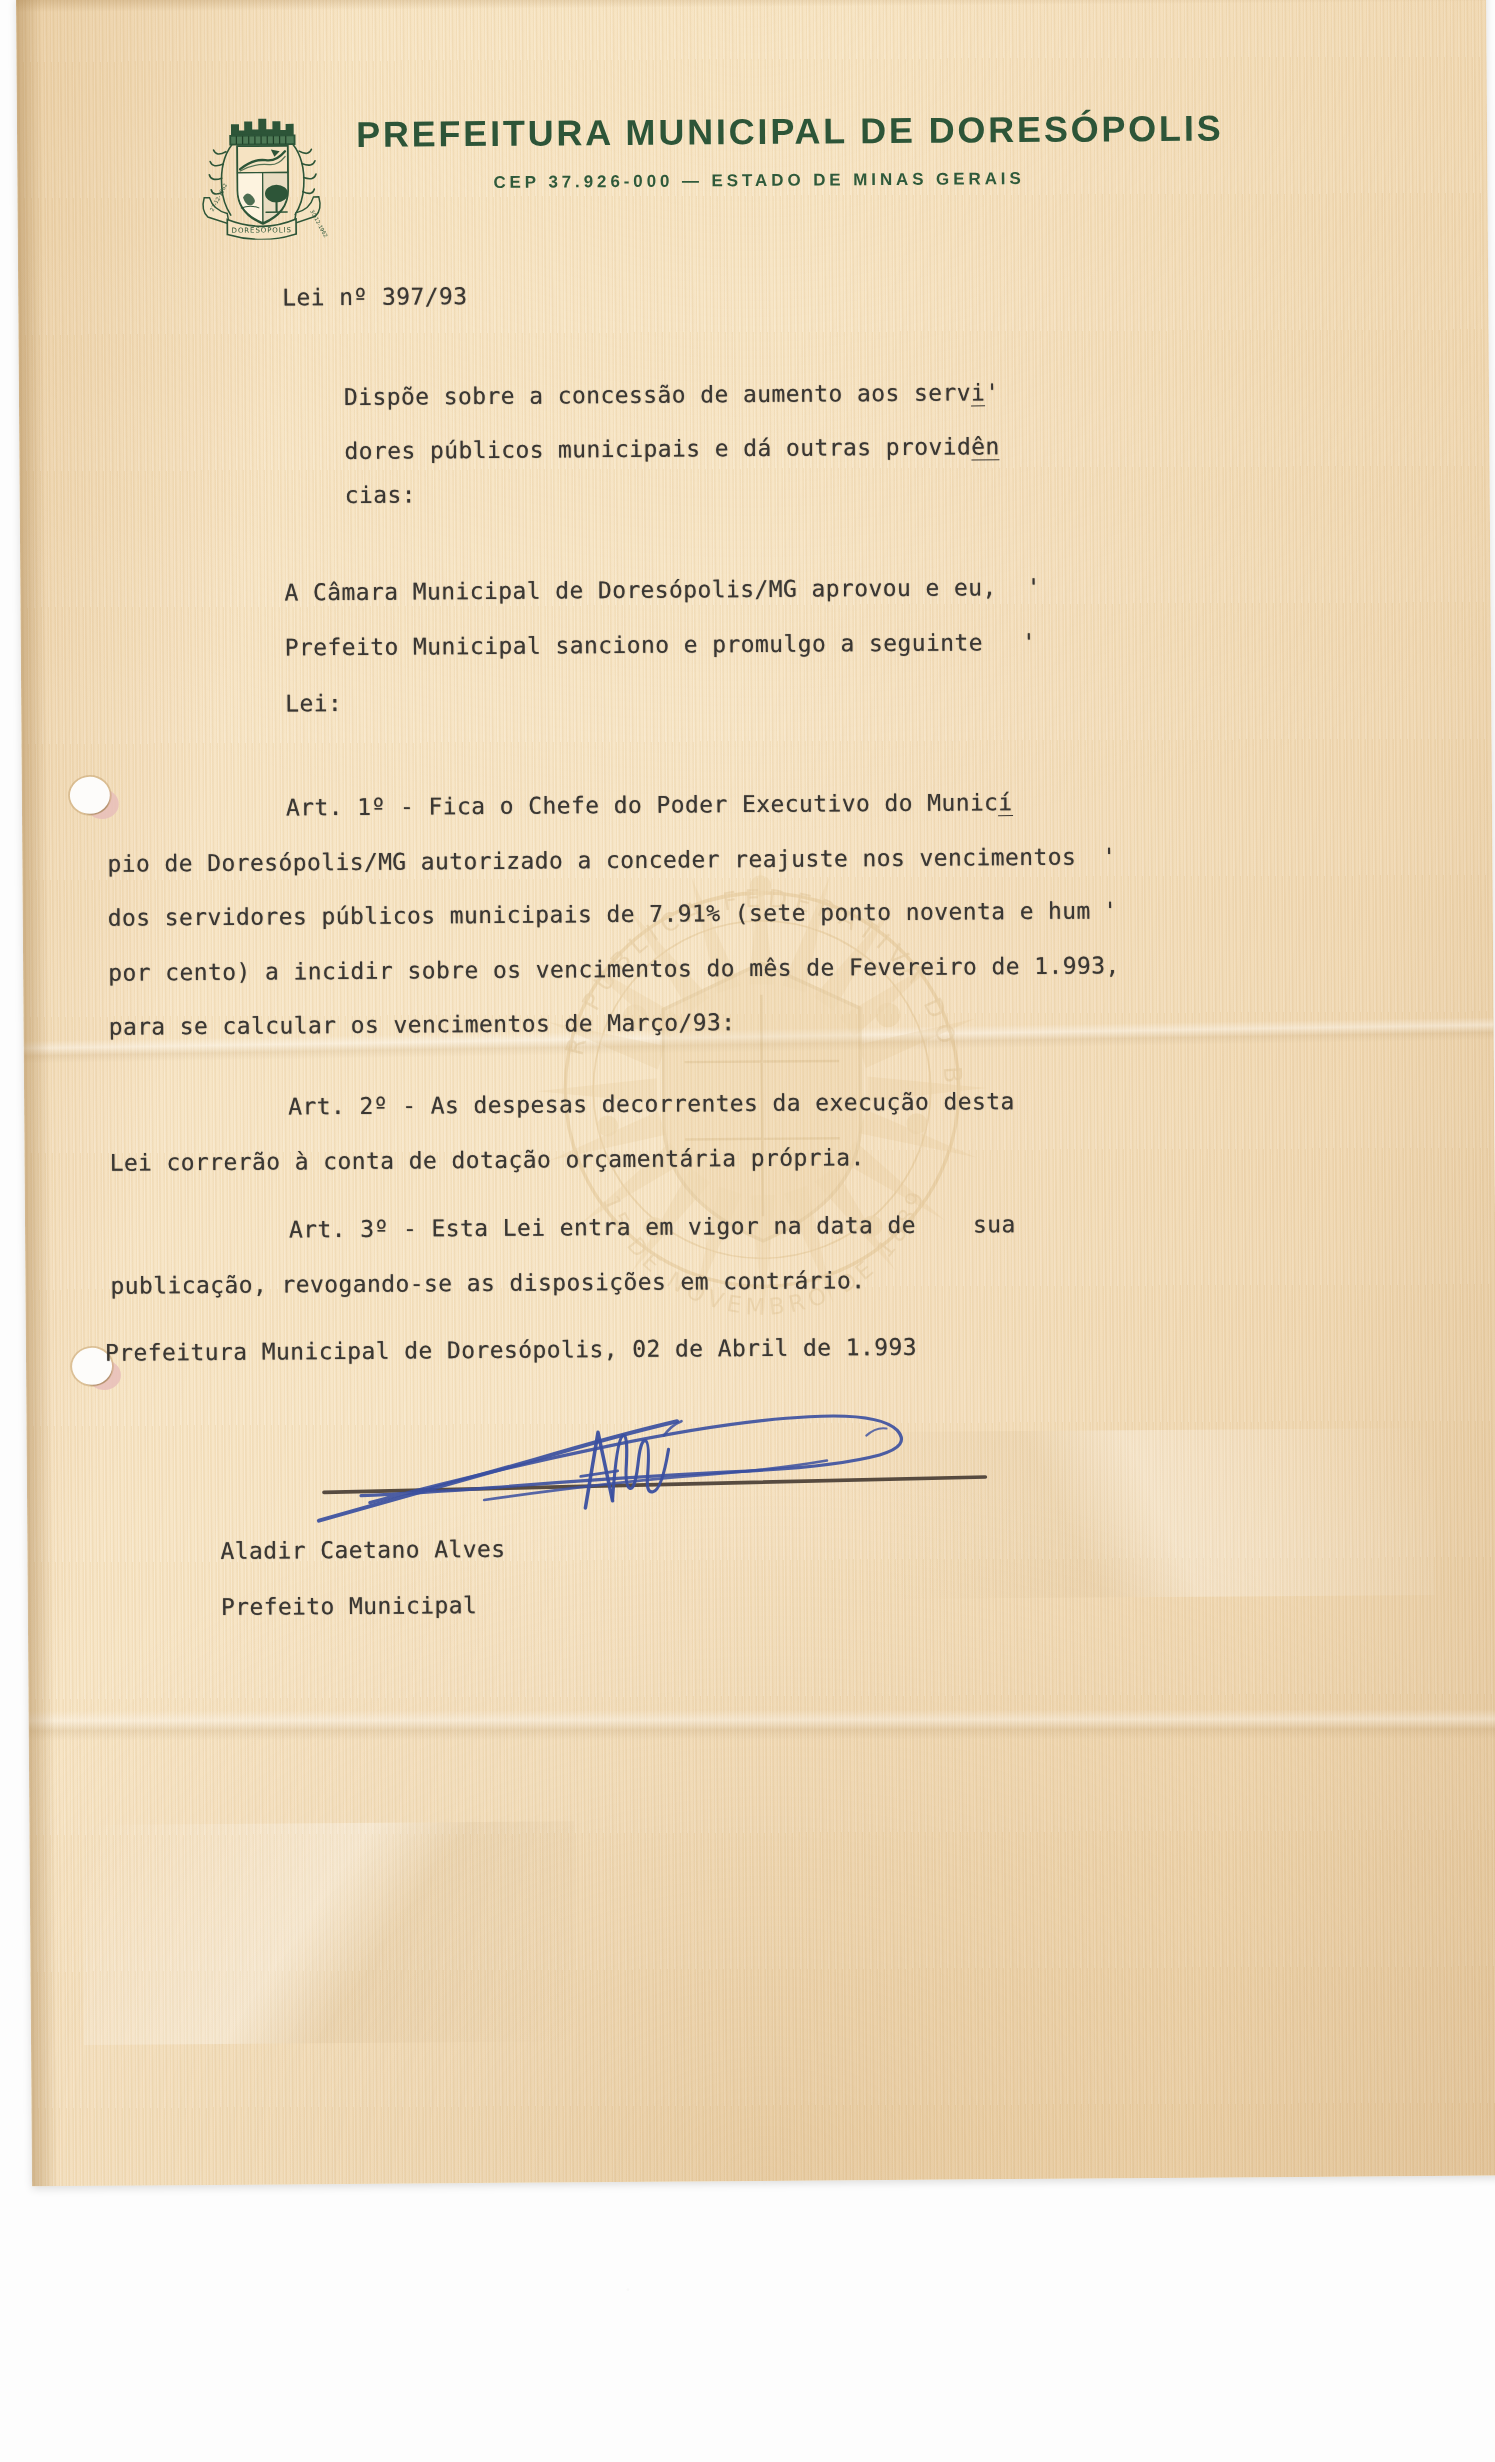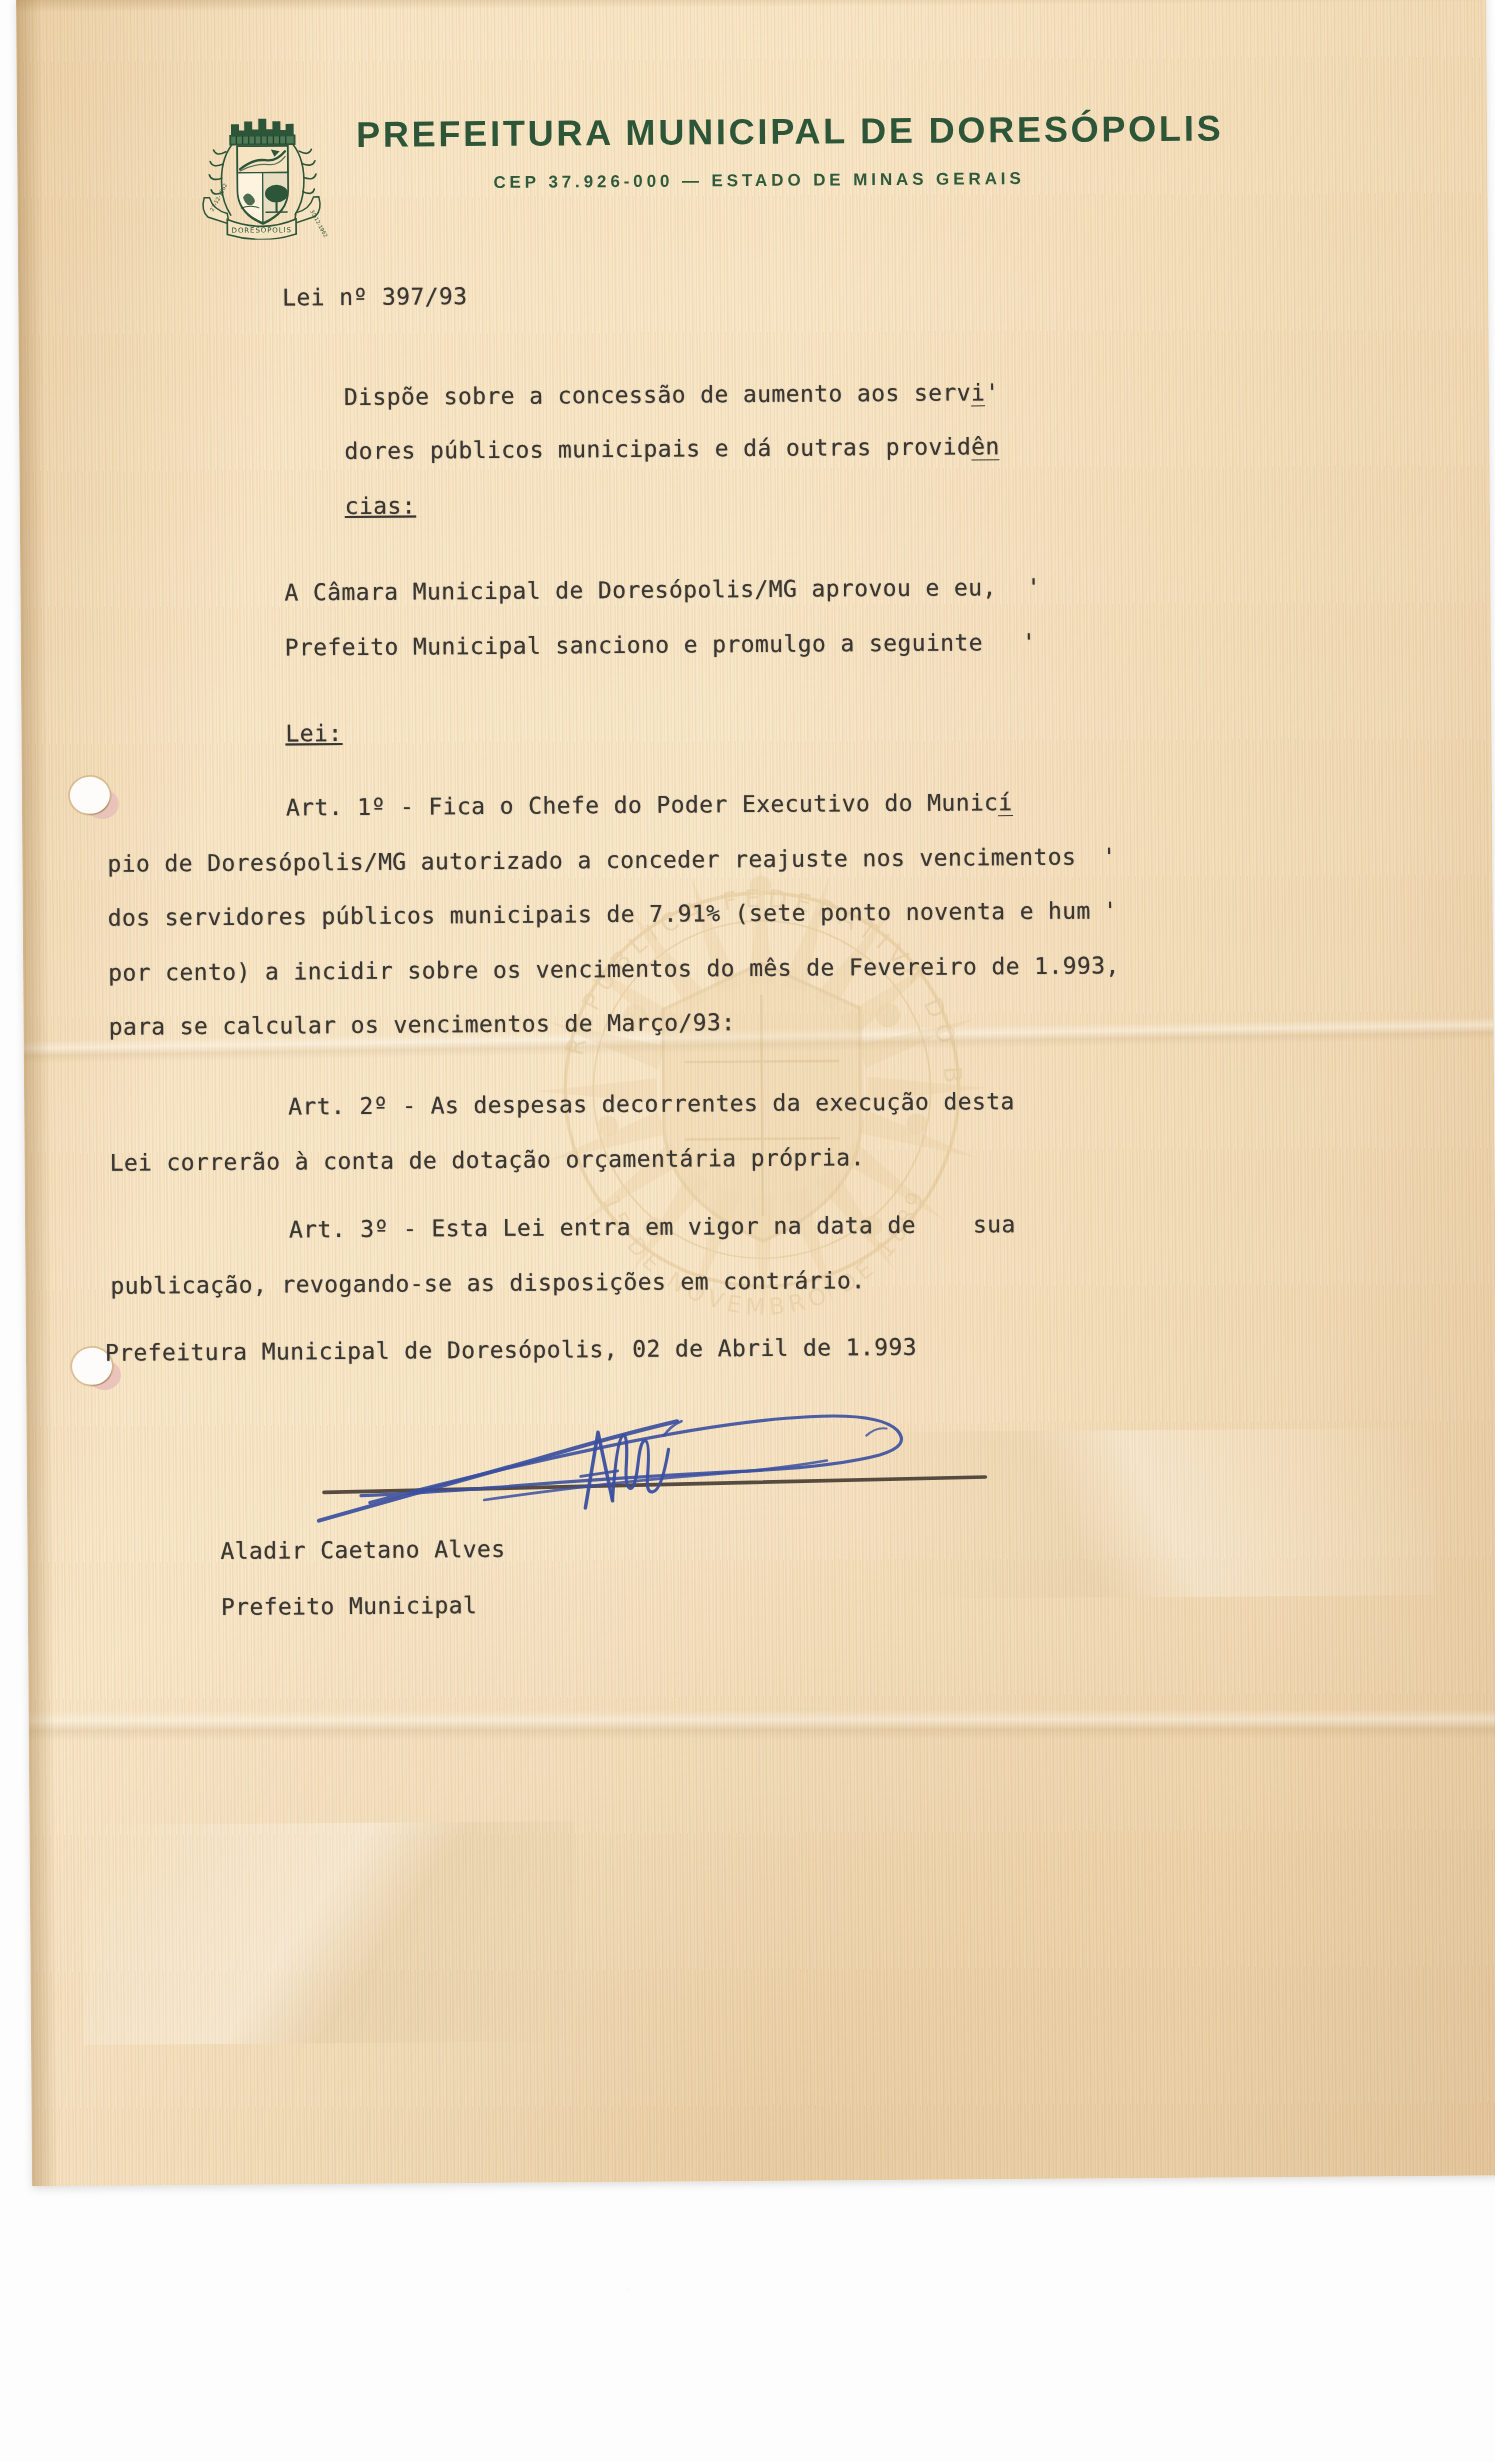--- a/index.html
+++ b/index.html
@@ -234,25 +234,25 @@
       <div id="lh-sub">CEP 37.926-000  —  ESTADO DE MINAS GERAIS</div>
     </div>
   </div>
 
   <div id="body">
 
     <div class="tl" style="left:264px;top:290px;">Lei nº 397/93</div>
 
     <div class="tl" style="left:325px;top:390px;"><span>Dispõe sobre a concessão de aumento aos serv</span><span class="u">i</span><span>'</span></div>
     <div class="tl" style="left:325px;top:444px;"><span>dores públicos municipais e dá outras provid</span><span class="u">ên</span></div>
-    <div class="tl" style="left:325px;top:499px;text-decoration:underline;"><span>cias:</span></div>
+    <div class="tl" style="left:325px;top:488px;"><span>cias:</span></div>
 
     <div class="tl" style="left:264px;top:585px;"><span>A Câmara Municipal de Doresópolis/MG aprovou e eu,</span><span style="padding-left:30px">'</span></div>
     <div class="tl" style="left:264px;top:640px;"><span>Prefeito Municipal sanciono e promulgo a seguinte</span><span style="padding-left:39px">'</span></div>
-    <div class="tl" style="left:264px;top:726px;text-decoration:underline;"><span>Lei:</span></div>
+    <div class="tl" style="left:264px;top:696px;"><span>Lei:</span></div>
 
     <div class="tl" style="left:264px;top:800px;"><span>Art. 1º - Fica o Chefe do Poder Executivo do Munic</span><span class="u">í</span></div>
     <div class="tl" style="left:85px;top:855px;"><span>pio de Doresópolis/MG autorizado a conceder reajuste nos vencimentos</span><span style="padding-left:26px">'</span></div>
     <div class="tl" style="left:85px;top:909px;"><span>dos servidores públicos municipais de 7.91% (sete ponto noventa e hum</span><span style="padding-left:12.3px">'</span></div>
     <div class="tl" style="left:85px;top:964px;"><span>por cento) a incidir sobre os vencimentos do mês de Fevereiro de 1.993,</span></div>
     <div class="tl" style="left:85px;top:1018px;"><span>para se calcular os vencimentos de Março/93:</span></div>
 
     <div class="tl" style="left:264px;top:1099px;"><span>Art. 2º - As despesas decorrentes da execução desta</span></div>
     <div class="tl" style="left:85px;top:1154px;"><span>Lei correrão à conta de dotação orçamentária própria.</span></div>
 

